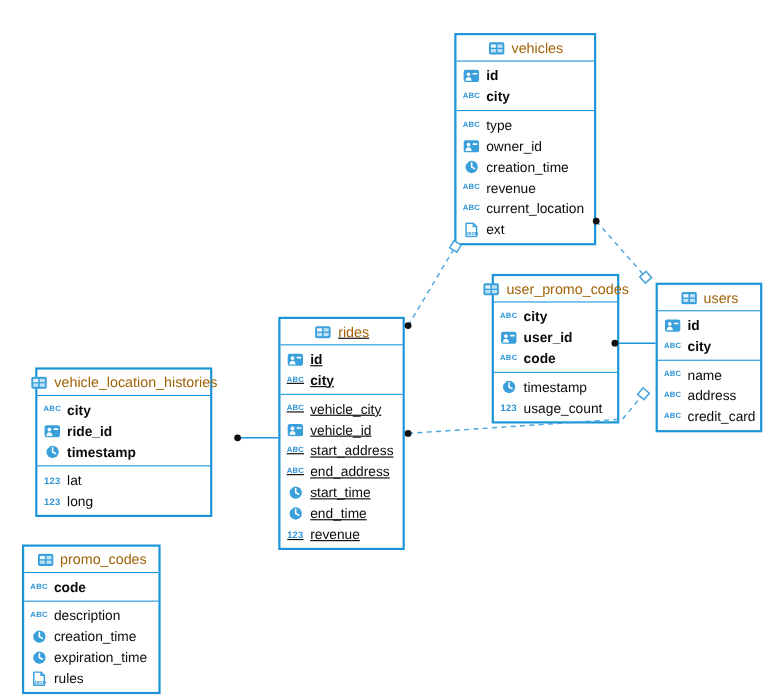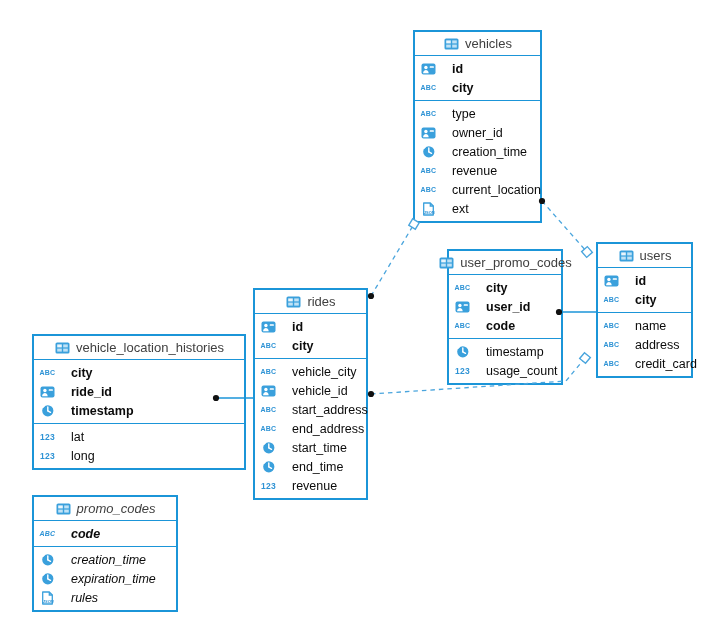--- a/index.html
+++ b/index.html
@@ -9,27 +9,27 @@
   }
   #canvas{position:absolute;inset:0;width:705px;height:636px;}
   #tables{position:absolute;inset:0;}
   #links{position:absolute;inset:0;pointer-events:none;}
   .tbl{
     position:absolute;background:#fff;border:2px solid #1b95d8;
     box-sizing:border-box;
   }
   .hdr{
     display:flex;align-items:center;justify-content:center;gap:5px;
-    height:23px;border-bottom:1px solid #1b95d8;font-size:13px;color:#404040;
+    height:23px;border-bottom:1px solid #1b95d8;font-size:13px;color:#a16207;
     white-space:nowrap;cursor:move;
   }
   .sec{padding:3px 0;}
   .sec.pk{border-bottom:1px solid #1b95d8;}
   .row{
-    display:flex;align-items:center;gap:15px;height:19px;padding:0 5px;
+    display:flex;align-items:center;gap:5px;height:19px;padding:0 5px;
     font-size:12.5px;color:#0b0b0b;white-space:nowrap;
   }
   .row.pkrow .cname{font-weight:bold;}
   .icon{flex:0 0 17px;width:17px;display:flex;align-items:center;justify-content:center;}
   .abc{color:#2e93d5;font-weight:bold;font-size:7px;letter-spacing:.2px;}
   .n123{color:#2e93d5;font-weight:bold;font-size:8.5px;letter-spacing:.2px;}
 </style>
 </head>
 <body>
 
@@ -171,21 +171,21 @@
             <span class="cname">timestamp</span>
           </div>
           <div class="row">
             <span class="icon">
               <span class="n123">123</span>
             </span>
             <span class="cname">usage_count</span>
           </div>
         </div>
       </div>
-      <div class="tbl" style="left: 596px; top: 242px; width: 97px;">
+      <div class="tbl" style="left: 596px; top: 257px; width: 97px;">
         <div class="hdr">
           <span class="icon">
             <svg width="15" height="12" viewBox="0 0 15 12">
       <rect x="0.5" y="0.5" width="14" height="11" rx="1.6" fill="#3aa0dc"></rect>
       <rect x="2.2" y="2.4" width="4.6" height="3" fill="#eaf5fc"></rect>
       <rect x="8.2" y="2.4" width="4.6" height="3" fill="#bfe2f6"></rect>
       <rect x="2.2" y="6.6" width="4.6" height="3" fill="#bfe2f6"></rect>
       <rect x="8.2" y="6.6" width="4.6" height="3" fill="#bfe2f6"></rect>
             </svg>
           </span>
@@ -224,21 +224,21 @@
             <span class="cname">address</span>
           </div>
           <div class="row">
             <span class="icon">
               <span class="abc">ABC</span>
             </span>
             <span class="cname">credit_card</span>
           </div>
         </div>
       </div>
-      <div class="tbl" style="left: 253px; top: 288px; width: 115px;">
+      <div class="tbl" style="left: 253px; top: 288px; width: 115px; text-decoration: underline;">
         <div class="hdr">
           <span class="icon">
             <svg width="15" height="12" viewBox="0 0 15 12">
       <rect x="0.5" y="0.5" width="14" height="11" rx="1.6" fill="#3aa0dc"></rect>
       <rect x="2.2" y="2.4" width="4.6" height="3" fill="#eaf5fc"></rect>
       <rect x="8.2" y="2.4" width="4.6" height="3" fill="#bfe2f6"></rect>
       <rect x="2.2" y="6.6" width="4.6" height="3" fill="#bfe2f6"></rect>
       <rect x="8.2" y="6.6" width="4.6" height="3" fill="#bfe2f6"></rect>
             </svg>
           </span>
@@ -316,21 +316,21 @@
             <span class="cname">end_time</span>
           </div>
           <div class="row">
             <span class="icon">
               <span class="n123">123</span>
             </span>
             <span class="cname">revenue</span>
           </div>
         </div>
       </div>
-      <div class="tbl" style="left: 32px; top: 334px; width: 214px;">
+      <div class="tbl" style="left: 32px; top: 334px; width: 161px;">
         <div class="hdr">
           <span class="icon">
             <svg width="15" height="12" viewBox="0 0 15 12">
       <rect x="0.5" y="0.5" width="14" height="11" rx="1.6" fill="#3aa0dc"></rect>
       <rect x="2.2" y="2.4" width="4.6" height="3" fill="#eaf5fc"></rect>
       <rect x="8.2" y="2.4" width="4.6" height="3" fill="#bfe2f6"></rect>
       <rect x="2.2" y="6.6" width="4.6" height="3" fill="#bfe2f6"></rect>
       <rect x="8.2" y="6.6" width="4.6" height="3" fill="#bfe2f6"></rect>
             </svg>
           </span>
@@ -374,21 +374,21 @@
             <span class="cname">lat</span>
           </div>
           <div class="row">
             <span class="icon">
               <span class="n123">123</span>
             </span>
             <span class="cname">long</span>
           </div>
         </div>
       </div>
-      <div class="tbl" style="left: 32px; top: 495px; width: 146px; font-style: italic;">
+      <div class="tbl" style="left: 20px; top: 495px; width: 126px;">
         <div class="hdr">
           <span class="icon">
             <svg width="15" height="12" viewBox="0 0 15 12">
       <rect x="0.5" y="0.5" width="14" height="11" rx="1.6" fill="#3aa0dc"></rect>
       <rect x="2.2" y="2.4" width="4.6" height="3" fill="#eaf5fc"></rect>
       <rect x="8.2" y="2.4" width="4.6" height="3" fill="#bfe2f6"></rect>
       <rect x="2.2" y="6.6" width="4.6" height="3" fill="#bfe2f6"></rect>
       <rect x="8.2" y="6.6" width="4.6" height="3" fill="#bfe2f6"></rect>
             </svg>
           </span>
@@ -396,20 +396,26 @@
         </div>
         <div class="sec pk">
           <div class="row pkrow">
             <span class="icon">
               <span class="abc">ABC</span>
             </span>
             <span class="cname">code</span>
           </div>
         </div>
         <div class="sec flds">
+          <div class="row">
+            <span class="icon">
+              <span class="abc">ABC</span>
+            </span>
+            <span class="cname">description</span>
+          </div>
           <div class="row">
             <span class="icon">
               <svg width="13" height="13" viewBox="0 0 13 13">
       <circle cx="6.8" cy="6.8" r="5.6" fill="#3aa0dc"></circle>
       <path d="M6.8 6.8 L6.8 3" stroke="#fff" stroke-width="1.4" stroke-linecap="round"></path>
       <path d="M6.8 6.8 L9.5 8.3" stroke="#fff" stroke-width="1.4" stroke-linecap="round"></path>
       <path d="M1.6 3.4 L3.6 1.5" stroke="#fff" stroke-width="1.6"></path>
               </svg>
             </span>
             <span class="cname">creation_time</span>

